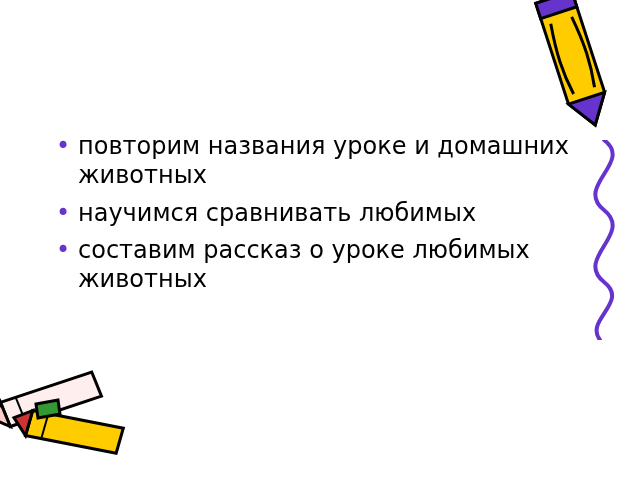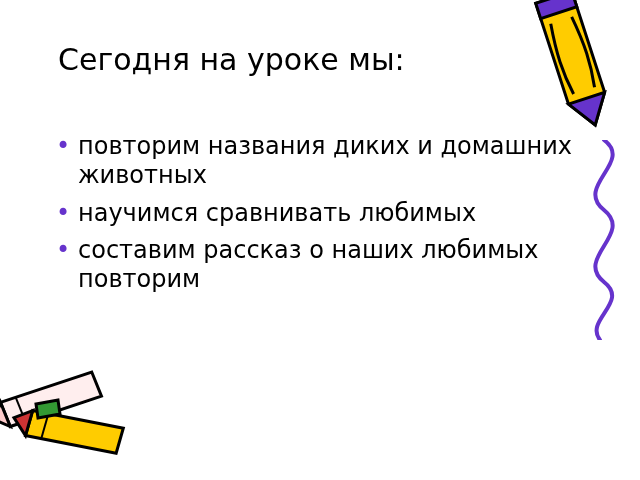--- a/index.html
+++ b/index.html
@@ -112,30 +112,29 @@
       <path d="M30 9 L30 35" fill="none" stroke="#000000" stroke-width="2"></path>
     </g>
     <g transform="rotate(16 70 70)">
       <path d="M26 52 L118 44 L118 70 L26 78 Z" fill="#ffcc00" stroke="#000000" stroke-width="3"></path>
       <path d="M26 52 L10 64 L26 78 Z" fill="#cc3333" stroke="#000000" stroke-width="3"></path>
       <path d="M42 50 L42 76" fill="none" stroke="#000000" stroke-width="2"></path>
     </g>
     <path d="M36 34 L58 30 L60 44 L38 48 Z" fill="#339933" stroke="#000000" stroke-width="3"></path>
   </svg>
 
-  <h1 class="slide-title">Сегодня на уроке мы:</h1>
 
   <ul class="bullet-list">
     <li class="bullet-item">
       <span class="bullet-dot">•</span>
-      <span class="bullet-text">повторим названия диких и домашних животных</span>
+      <span class="bullet-text">повторим названия уроке и домашних животных</span>
     </li>
     <li class="bullet-item">
       <span class="bullet-dot">•</span>
       <span class="bullet-text">научимся сравнивать любимых</span>
     </li>
     <li class="bullet-item">
       <span class="bullet-dot">•</span>
-      <span class="bullet-text">составим рассказ о наших любимых повторим</span>
+      <span class="bullet-text">составим рассказ о уроке любимых животных</span>
     </li>
   </ul>
 
 </div>
 
 </body></html>

